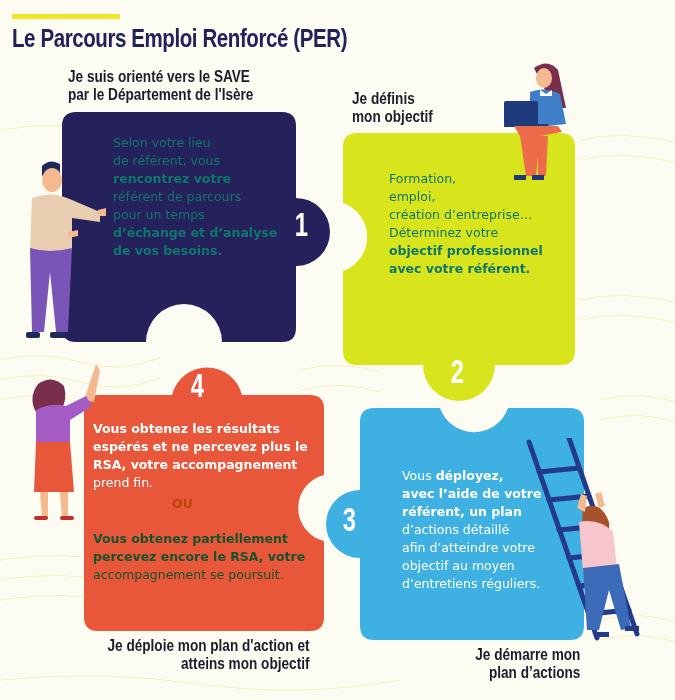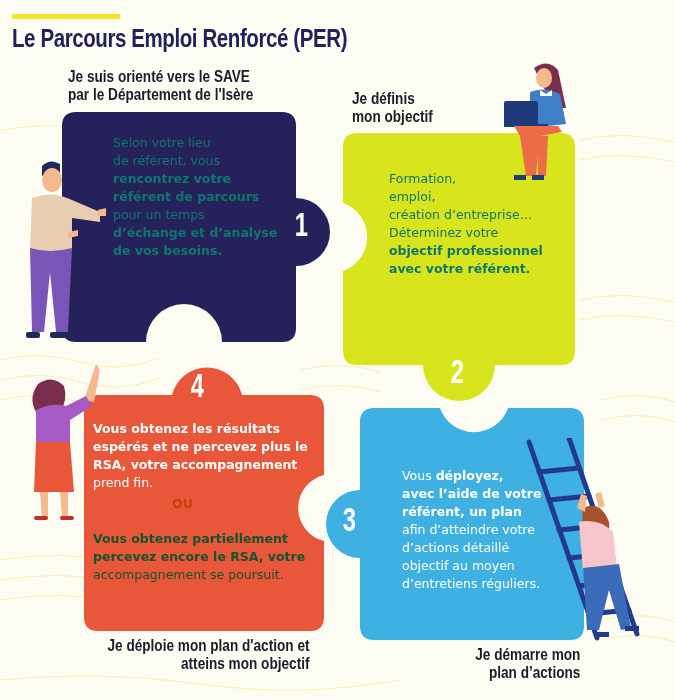--- a/index.html
+++ b/index.html
@@ -50,21 +50,21 @@
 </div>
 
 <svg class="piece-svg" style="left:62px;top:112px" width="300" height="235">
   <path fill="#25215b" d="M14 0 H220 Q234 0 234 14 V86 A32 32 0 0 1 234 154 V216 Q234 230 220 230 H160 A38 38 0 0 0 84 230 H14 Q0 230 0 216 V14 Q0 0 14 0 Z"></path>
 </svg>
 <div class="num" style="left:292px;top:205px;color:#ffffff;">1</div>
 <div class="piece-text" style="left:113px;top:134px;color:#0f766e;">
   <div>Selon votre lieu</div>
   <div>de référent, vous</div>
   <div style="font-weight:bold">rencontrez votre</div>
-  <div style="font-weight:bold">référent de parcours</div>
+  <div style="font-weight:normal">référent de parcours</div>
   <div>pour un temps</div>
   <div style="font-weight:bold">d’échange et d’analyse</div>
   <div style="font-weight:bold">de vos besoins.</div>
 </div>
 
 <svg class="figure" style="left:10px;top:158px" width="100" height="185">
   <path d="M32 8 q8 -8 18 -2 l0 10 q-10 -4 -18 2 z" fill="#1f2a5c"></path>
   <ellipse cx="42" cy="22" rx="10" ry="12" fill="#f4b98f"></ellipse>
   <path d="M22 40 q20 -8 40 2 l28 12 l0 10 l-28 -4 l0 32 q-20 8 -42 0 z" fill="#e8cdb0"></path>
   <path d="M88 52 l8 -2 l0 8 l-8 0z" fill="#f4b98f"></path>
@@ -139,22 +139,22 @@
 </svg>
 
 <svg class="piece-svg" style="left:322px;top:408px" width="300" height="235">
   <path fill="#3eb1e2" d="M52 0 H118 A36 36 0 0 0 186 0 H248 Q262 0 262 14 V218 Q262 232 248 232 H52 Q38 232 38 218 V150 A34 34 0 0 1 38 82 V14 Q38 0 52 0 Z"></path>
 </svg>
 <div class="num" style="left:340px;top:500px;color:#ffffff;">3</div>
 <div class="piece-text" style="left:402px;top:467px;color:#ffffff;">
   <div>Vous <b>déployez,</b></div>
   <div style="font-weight:bold">avec l’aide de votre</div>
   <div style="font-weight:bold">référent, un plan</div>
+  <div>d’actions détaillé</div>
   <div>afin d’atteindre votre</div>
-  <div>d’actions détaillé</div>
   <div>objectif au moyen</div>
   <div>d’entretiens réguliers.</div>
 </div>
 
 <svg class="figure" style="left:525px;top:438px" width="130" height="210">
   <g stroke="#233a8a" stroke-width="5" stroke-linecap="round">
     <line x1="4" y1="4" x2="72" y2="200"></line>
     <line x1="44" y1="0" x2="112" y2="196"></line>
     <line x1="14" y1="34" x2="54" y2="30"></line>
     <line x1="24" y1="62" x2="64" y2="58"></line>

